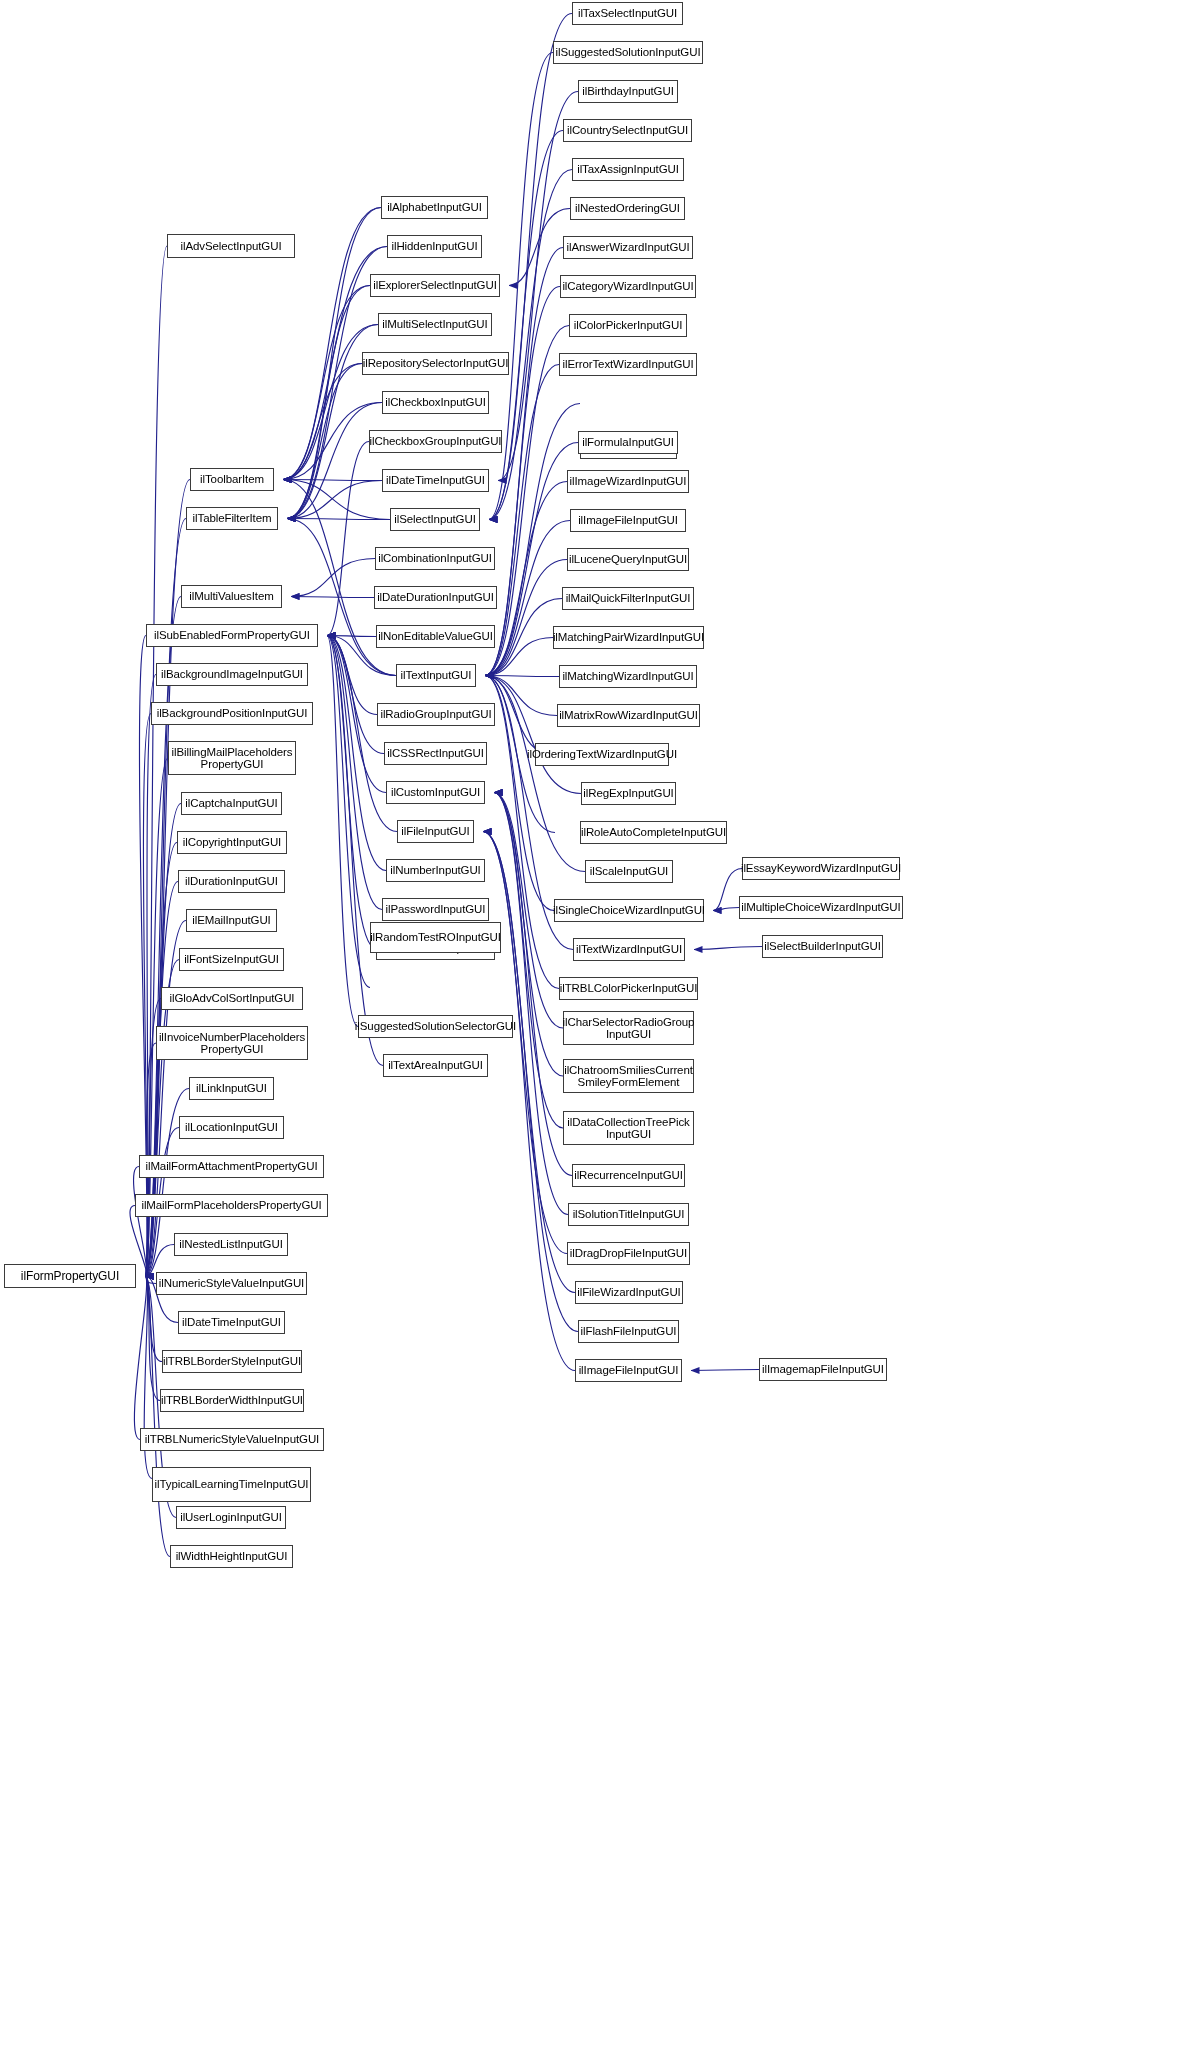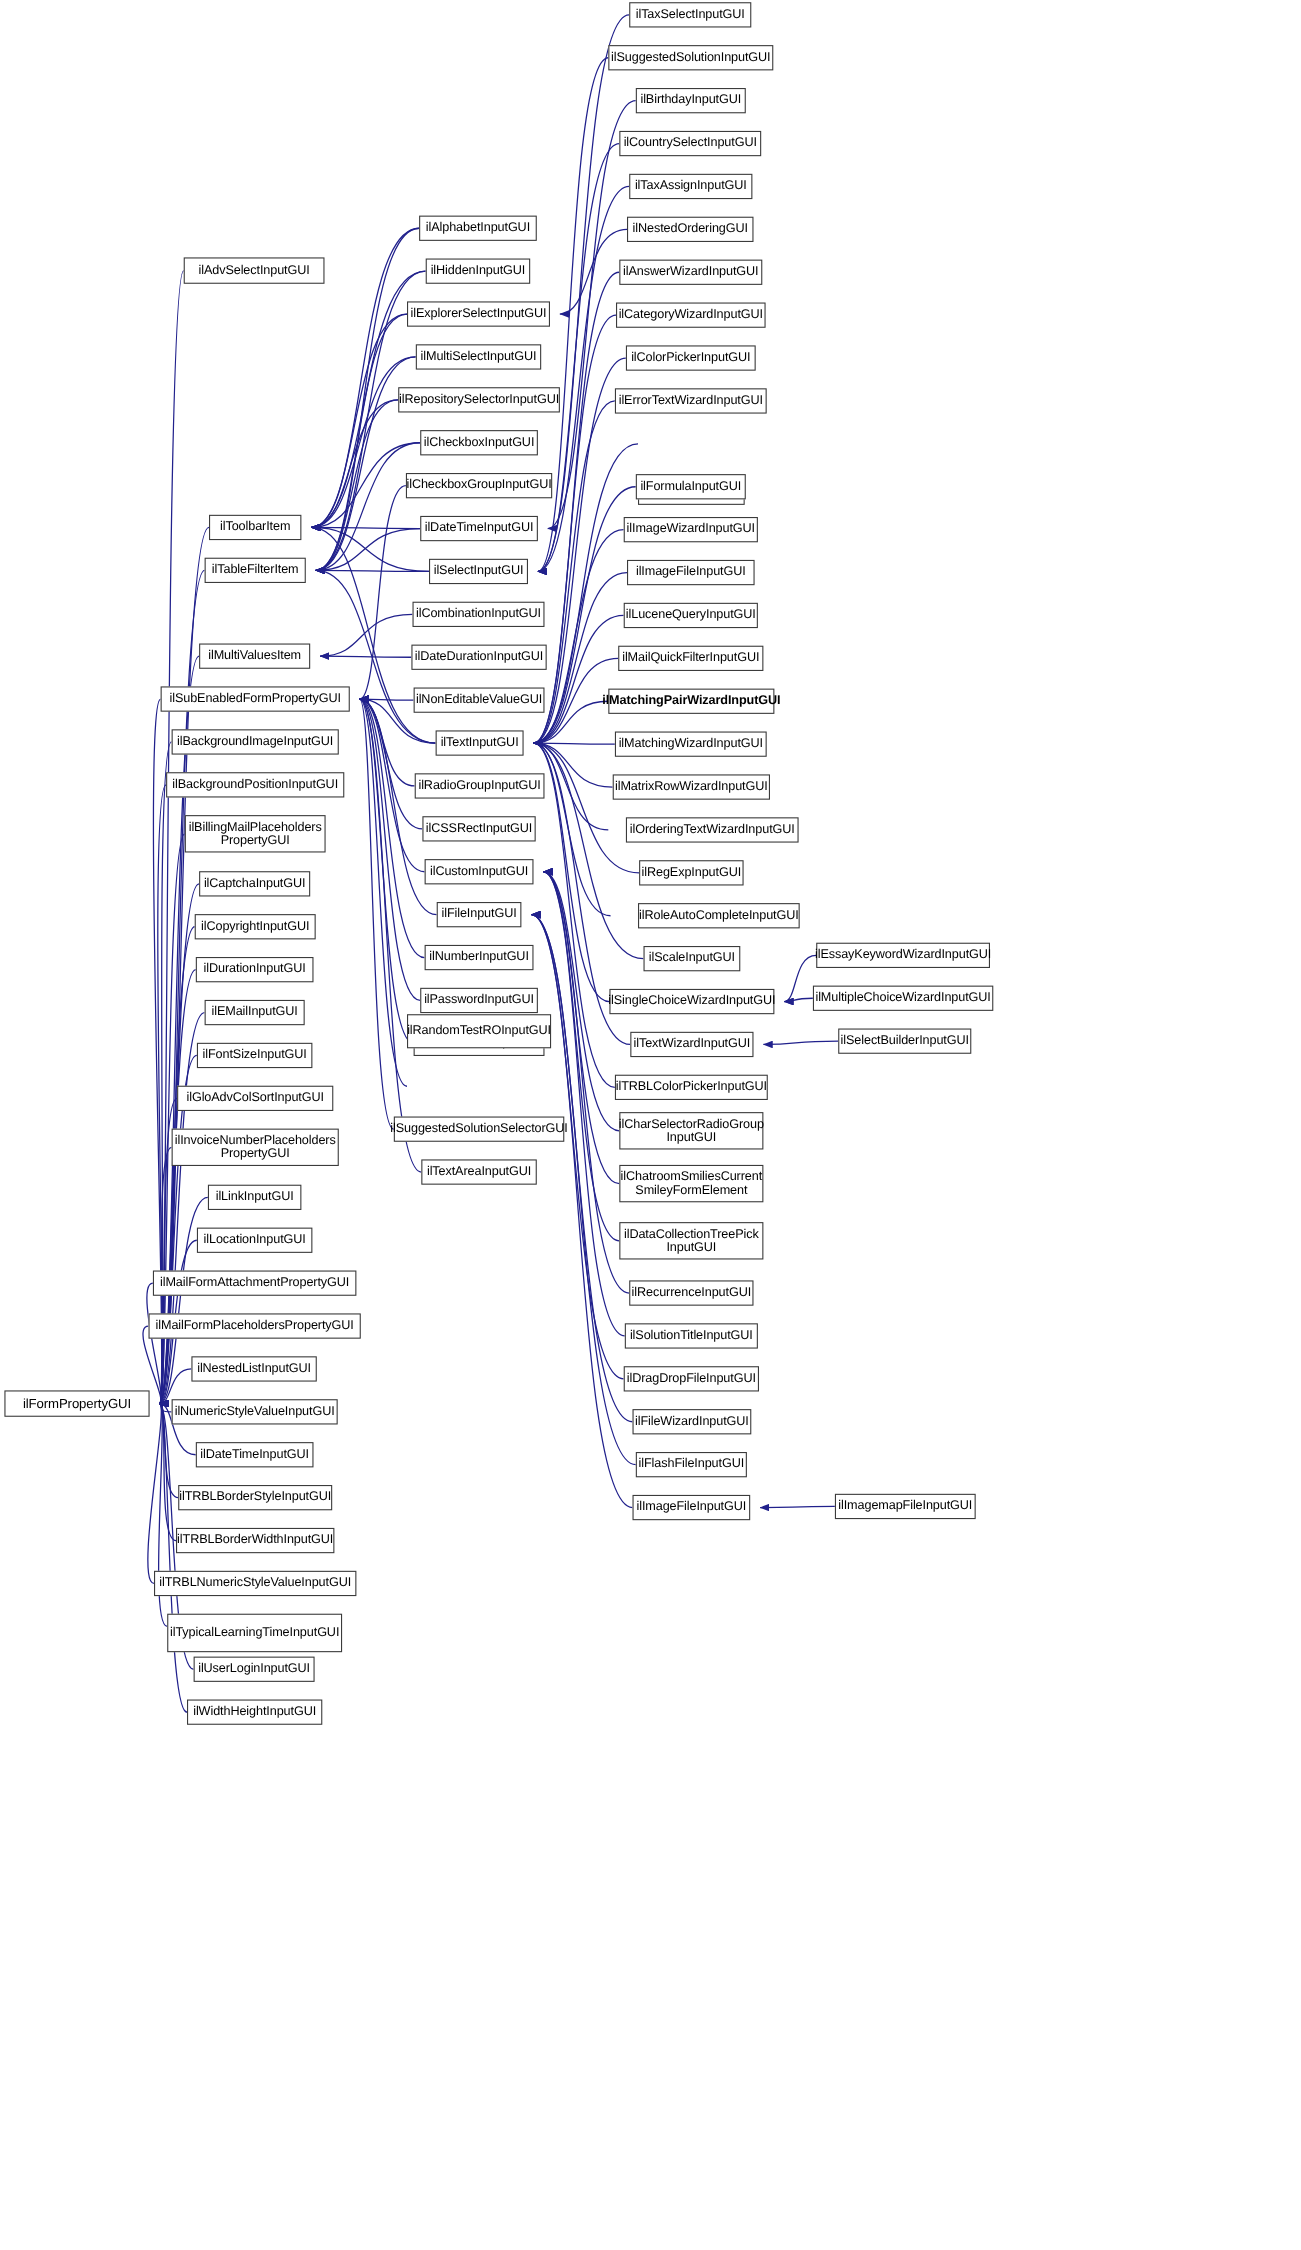--- a/index.html
+++ b/index.html
@@ -207,24 +207,24 @@
       <div class="node" style="left: 563px; top: 236px; width: 130px; height: 23px;">ilAnswerWizardInputGUI</div>
       <div class="node" style="left: 560px; top: 275px; width: 136px; height: 23px;">ilCategoryWizardInputGUI</div>
       <div class="node" style="left: 569px; top: 314px; width: 118px; height: 23px;">ilColorPickerInputGUI</div>
       <div class="node" style="left: 559px; top: 353px; width: 138px; height: 23px;">ilErrorTextWizardInputGUI</div>
       <div class="node" style="left: 580px; top: 392px; width: 97px; height: 23px; margin-top: 44px;">ilFeedUrlInputGUI</div>
       <div class="node" style="left: 578px; top: 431px; width: 100px; height: 23px;">ilFormulaInputGUI</div>
       <div class="node" style="left: 567px; top: 470px; width: 122px; height: 23px;">ilImageWizardInputGUI</div>
       <div class="node" style="left: 570px; top: 509px; width: 116px; height: 23px;">ilImageFileInputGUI</div>
       <div class="node" style="left: 567px; top: 548px; width: 122px; height: 23px;">ilLuceneQueryInputGUI</div>
       <div class="node" style="left: 562px; top: 587px; width: 132px; height: 23px;">ilMailQuickFilterInputGUI</div>
-      <div class="node" style="left: 553px; top: 626px; width: 151px; height: 23px; font-weight: bold;">ilMatchingPairWizardInputGUI</div>
+      <div class="node" style="left: 553px; top: 626px; width: 151px; height: 23px;">ilMatchingPairWizardInputGUI</div>
       <div class="node" style="left: 559px; top: 665px; width: 138px; height: 23px;">ilMatchingWizardInputGUI</div>
       <div class="node" style="left: 557px; top: 704px; width: 143px; height: 23px;">ilMatrixRowWizardInputGUI</div>
-      <div class="node" style="left: 569px; top: 743px; width: 157px; height: 23px;">ilOrderingTextWizardInputGUI</div>
+      <div class="node" style="left: 535px; top: 743px; width: 134px; height: 23px;">ilOrderingTextWizardInputGUI</div>
       <div class="node" style="left: 581px; top: 782px; width: 95px; height: 23px;">ilRegExpInputGUI</div>
       <div class="node" style="left: 555px; top: 821px; width: 147px; height: 23px; margin-left: 25px;">ilRoleAutoCompleteInputGUI</div>
       <div class="node" style="left: 585px; top: 860px; width: 88px; height: 23px;">ilScaleInputGUI</div>
       <div class="node" style="left: 554px; top: 899px; width: 150px; height: 23px;">ilSingleChoiceWizardInputGUI</div>
       <div class="node" style="left: 573px; top: 938px; width: 112px; height: 23px;">ilTextWizardInputGUI</div>
       <div class="node" style="left: 559px; top: 977px; width: 139px; height: 23px;">ilTRBLColorPickerInputGUI</div>
       <div class="node" style="left: 563px; top: 1011px; width: 131px; height: 34px;">ilCharSelectorRadioGroup
 InputGUI</div>
       <div class="node" style="left: 563px; top: 1059px; width: 131px; height: 34px;">ilChatroomSmiliesCurrent
 SmileyFormElement</div>

